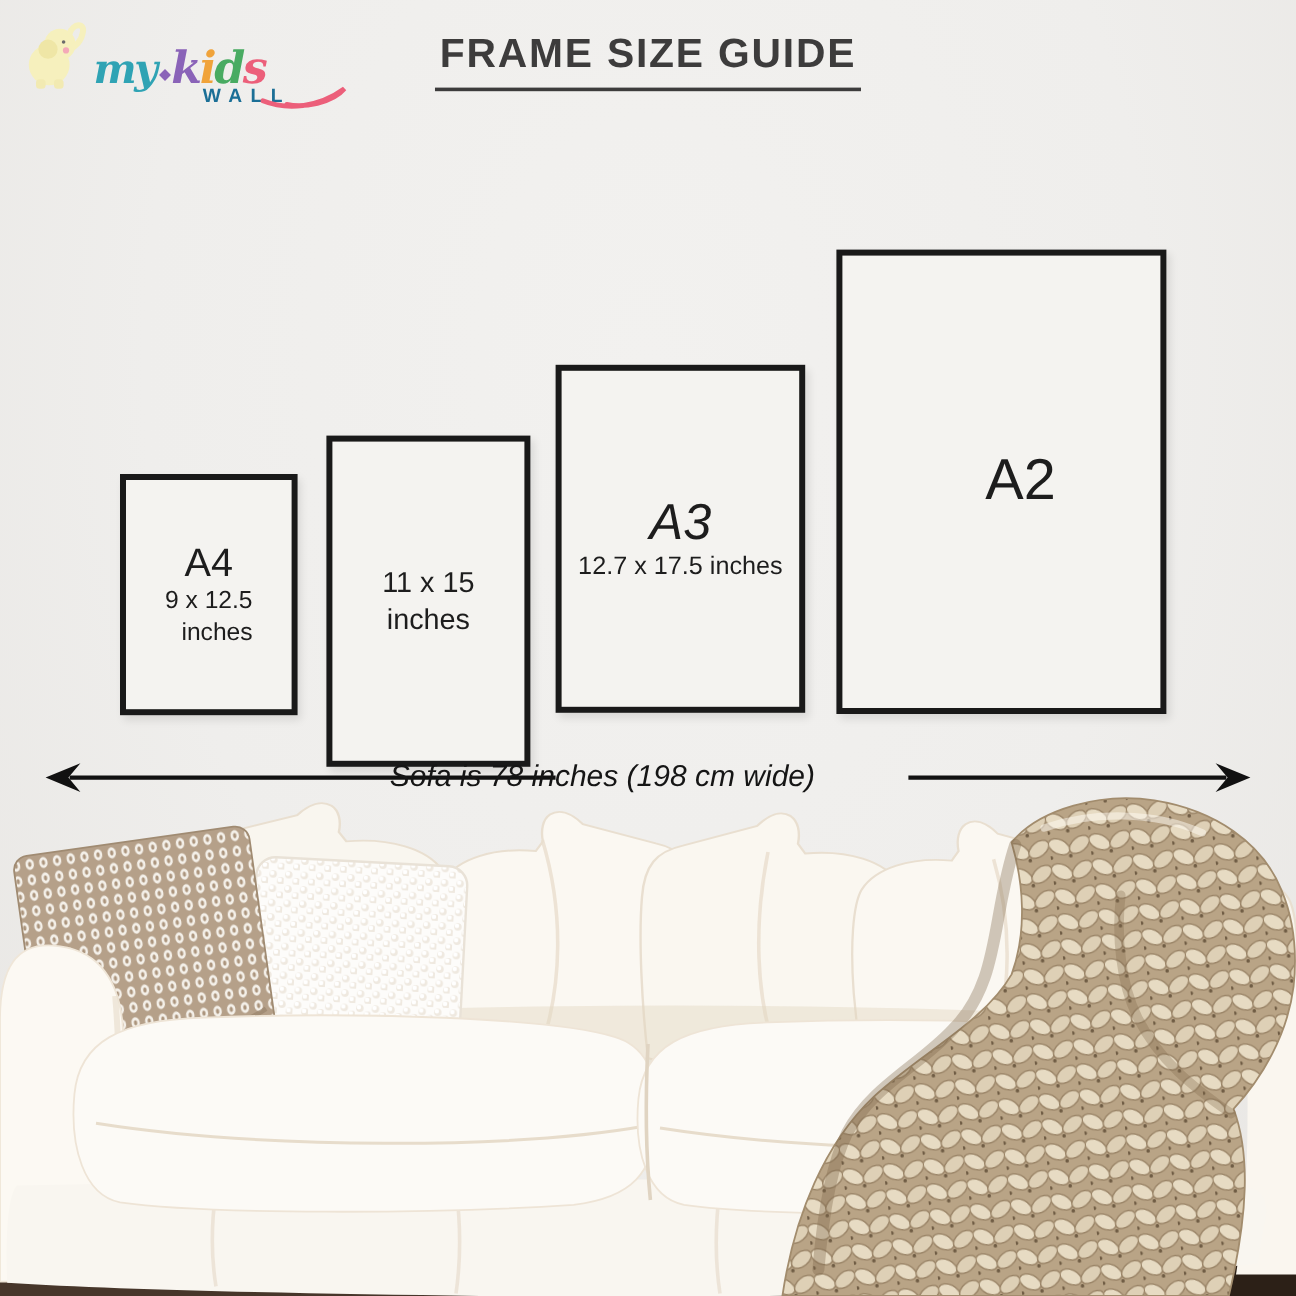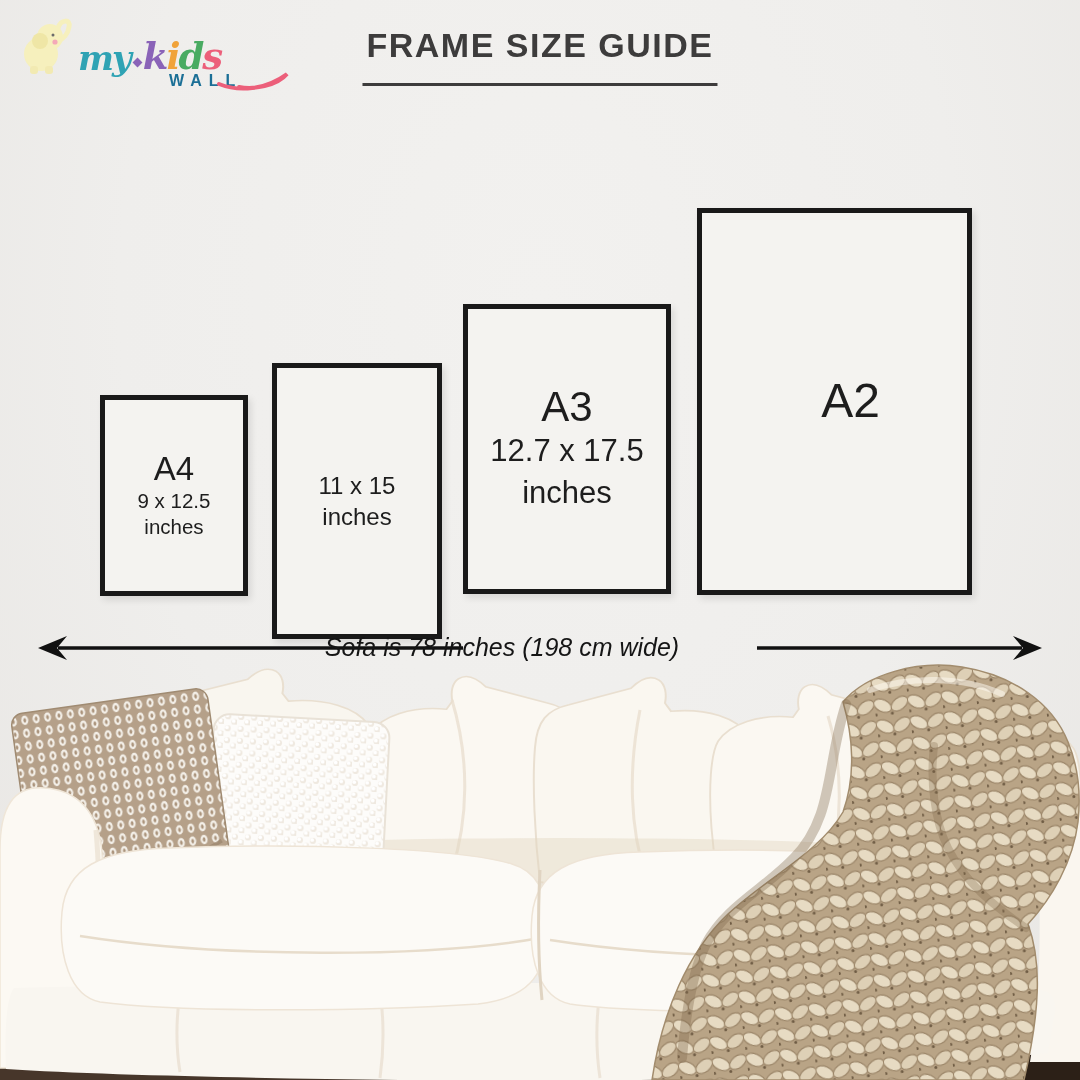--- a/index.html
+++ b/index.html
@@ -15,36 +15,36 @@
   .logo-my{font:italic 700 34px "DejaVu Serif", serif;letter-spacing:-2px;color:var(--logo-my,#2fa3b4);}
   .logo-sparkle{width:7px;height:7px;background:#8a63b8;transform:rotate(45deg);
                 display:inline-block;position:relative;top:-12px;left:4px;}
   .logo-kids{font:italic 700 37px "DejaVu Serif", serif;letter-spacing:-2px;margin-left:6px;}
   .logo-swoosh{position:relative;top:14px;left:-4px;}
   .logo-wall{font:700 16px "Liberation Sans", sans-serif;letter-spacing:7px;
              color:var(--logo-wall,#1b6f96);margin:-6px 0 0 91px;}
   .page-title{position:absolute;left:50%;top:26px;transform:translateX(-50%);
               margin:0;font-size:34px;font-weight:700;letter-spacing:1.5px;
               color:var(--title-text,#3d3c3c);border-bottom:3px solid var(--title-text,#3d3c3c);
-              padding:0 4px 18px 4px;white-space:nowrap;}
+              padding:0 4px 8px 4px;white-space:nowrap;}
 
   
   .frame{position:absolute;box-sizing:border-box;border:5px solid var(--frame-border,#191919);
          background:#f4f3f0;display:flex;align-items:center;justify-content:center;
          box-shadow:3px 4px 7px rgba(0,0,0,0.10);}
   .frame-inner{text-align:center;color:#1d1d1d;}
   .f-label:empty,.f-size:empty{display:none;}
   .frame-a4{left:100px;top:395px;width:148px;height:201px;}
   .frame-a4 .f-label{font-size:33px;line-height:1.15;}
-  .frame-a4 .f-size{font-size:20.5px;line-height:1.28;}
+  .frame-a4 .f-size{font-size:20.5px;line-height:1.28;text-align:right;}
   .frame-11x15{left:272px;top:363px;width:170px;height:276px;}
   .frame-11x15 .f-size{font-size:24px;line-height:1.3;}
   .frame-a3{left:463px;top:304px;width:208px;height:290px;}
-  .frame-a3 .f-label{font-size:42px;line-height:1.1;}
-  .frame-a3 .f-size{font-size:31px;line-height:1.35;}
+  .frame-a3 .f-label{font-size:42px;line-height:1.1;font-style:italic;}
+  .frame-a3 .f-size{font-size:21px;line-height:1.35;}
   .frame-a2{left:697px;top:208px;width:275px;height:387px;padding-left:32px;}
   .frame-a2 .f-label{font-size:48px;line-height:1.1;}
   .frame-a2 .f-size{font-size:25px;line-height:1.4;}
 
   
   .dim{position:absolute;left:0;top:631px;width:1004px;height:34px;}
   .dim svg{position:absolute;left:0;top:0;}
   .dim-line{stroke:var(--arrow,#111);stroke-width:3.5;}
   .dim-head{fill:var(--arrow,#111);}
   .dim-label{position:absolute;left:50%;top:0;transform:translateX(-50%);

